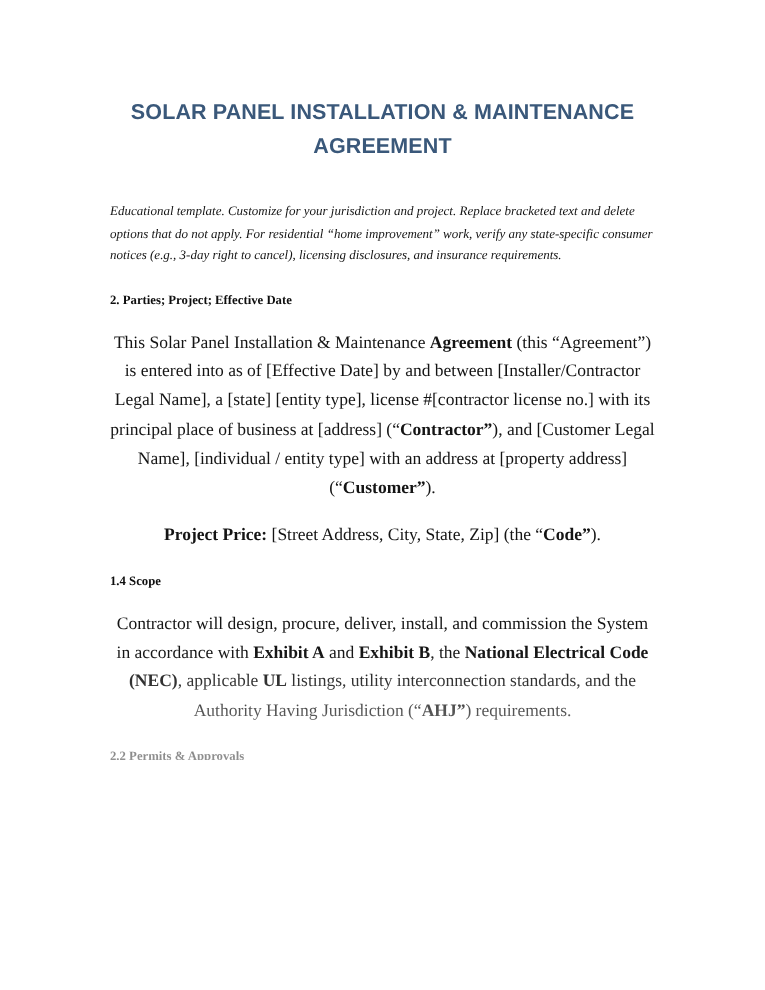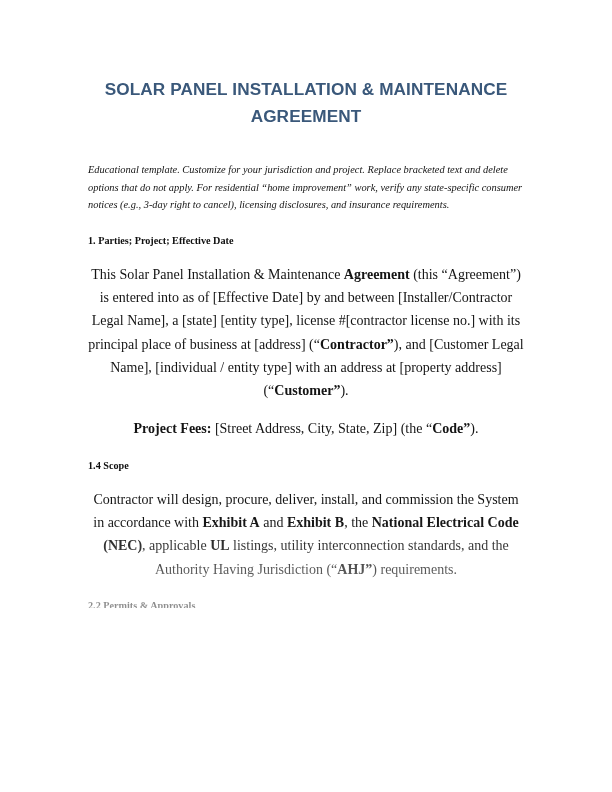--- a/index.html
+++ b/index.html
@@ -157,25 +157,25 @@
 <body>
 
 <div class="page">
 
   <div class="doc-body">
 
     <h1 class="doc-title">SOLAR PANEL INSTALLATION &amp; MAINTENANCE AGREEMENT</h1>
 
     <p class="intro-note">Educational template. Customize for your jurisdiction and project. Replace bracketed text and delete options that do not apply. For residential “home improvement” work, verify any state-specific consumer notices (e.g., 3-day right to cancel), licensing disclosures, and insurance requirements.</p>
 
-    <h2 class="sec-head">1. Parties; Project; Effective Date</h2>
+    <h2 class="sec-head">2. Parties; Project; Effective Date</h2>
 
     <p class="para">This Solar Panel Installation &amp; Maintenance <b>Agreement</b> (this “Agreement”) is entered into as of [Effective Date] by and between [Installer/Contractor Legal Name], a [state] [entity type], license #[contractor license no.] with its principal place of business at [address] (“<b>Contractor”</b>), and [Customer Legal Name], [individual / entity type] with an address at [property address] (“<b>Customer”</b>).</p>
 
-    <p class="para"><b>Project Fees:</b> [Street Address, City, State, Zip] (the “<b>Code”</b>).</p>
+    <p class="para"><b>Project Price:</b> [Street Address, City, State, Zip] (the “<b>Code”</b>).</p>
 
 
 
     <h3 class="sub-head">1.4 Scope</h3>
 
     <p class="para">Contractor will design, procure, deliver, install, and commission the System in accordance with <b>Exhibit A</b> and <b>Exhibit B</b>, the <b>National Electrical Code (NEC)</b>, applicable <b>UL</b> listings, utility interconnection standards, and the Authority Having Jurisdiction (“<b>AHJ”</b>) requirements.</p>
 
     <h3 class="sub-head">2.2 Permits &amp; Approvals</h3>
 
     <p class="para">Unless otherwise stated, Contractor will obtain required permits and approvals from the AHJ and the utility for interconnection; Customer will sign documents reasonably necessary to support applications, easements, or net-metering agreements (<b>Exhibit C – Interconnection &amp; Utility Docs</b>). Fees are included/excluded [choose] in the Contract Price.</p>

